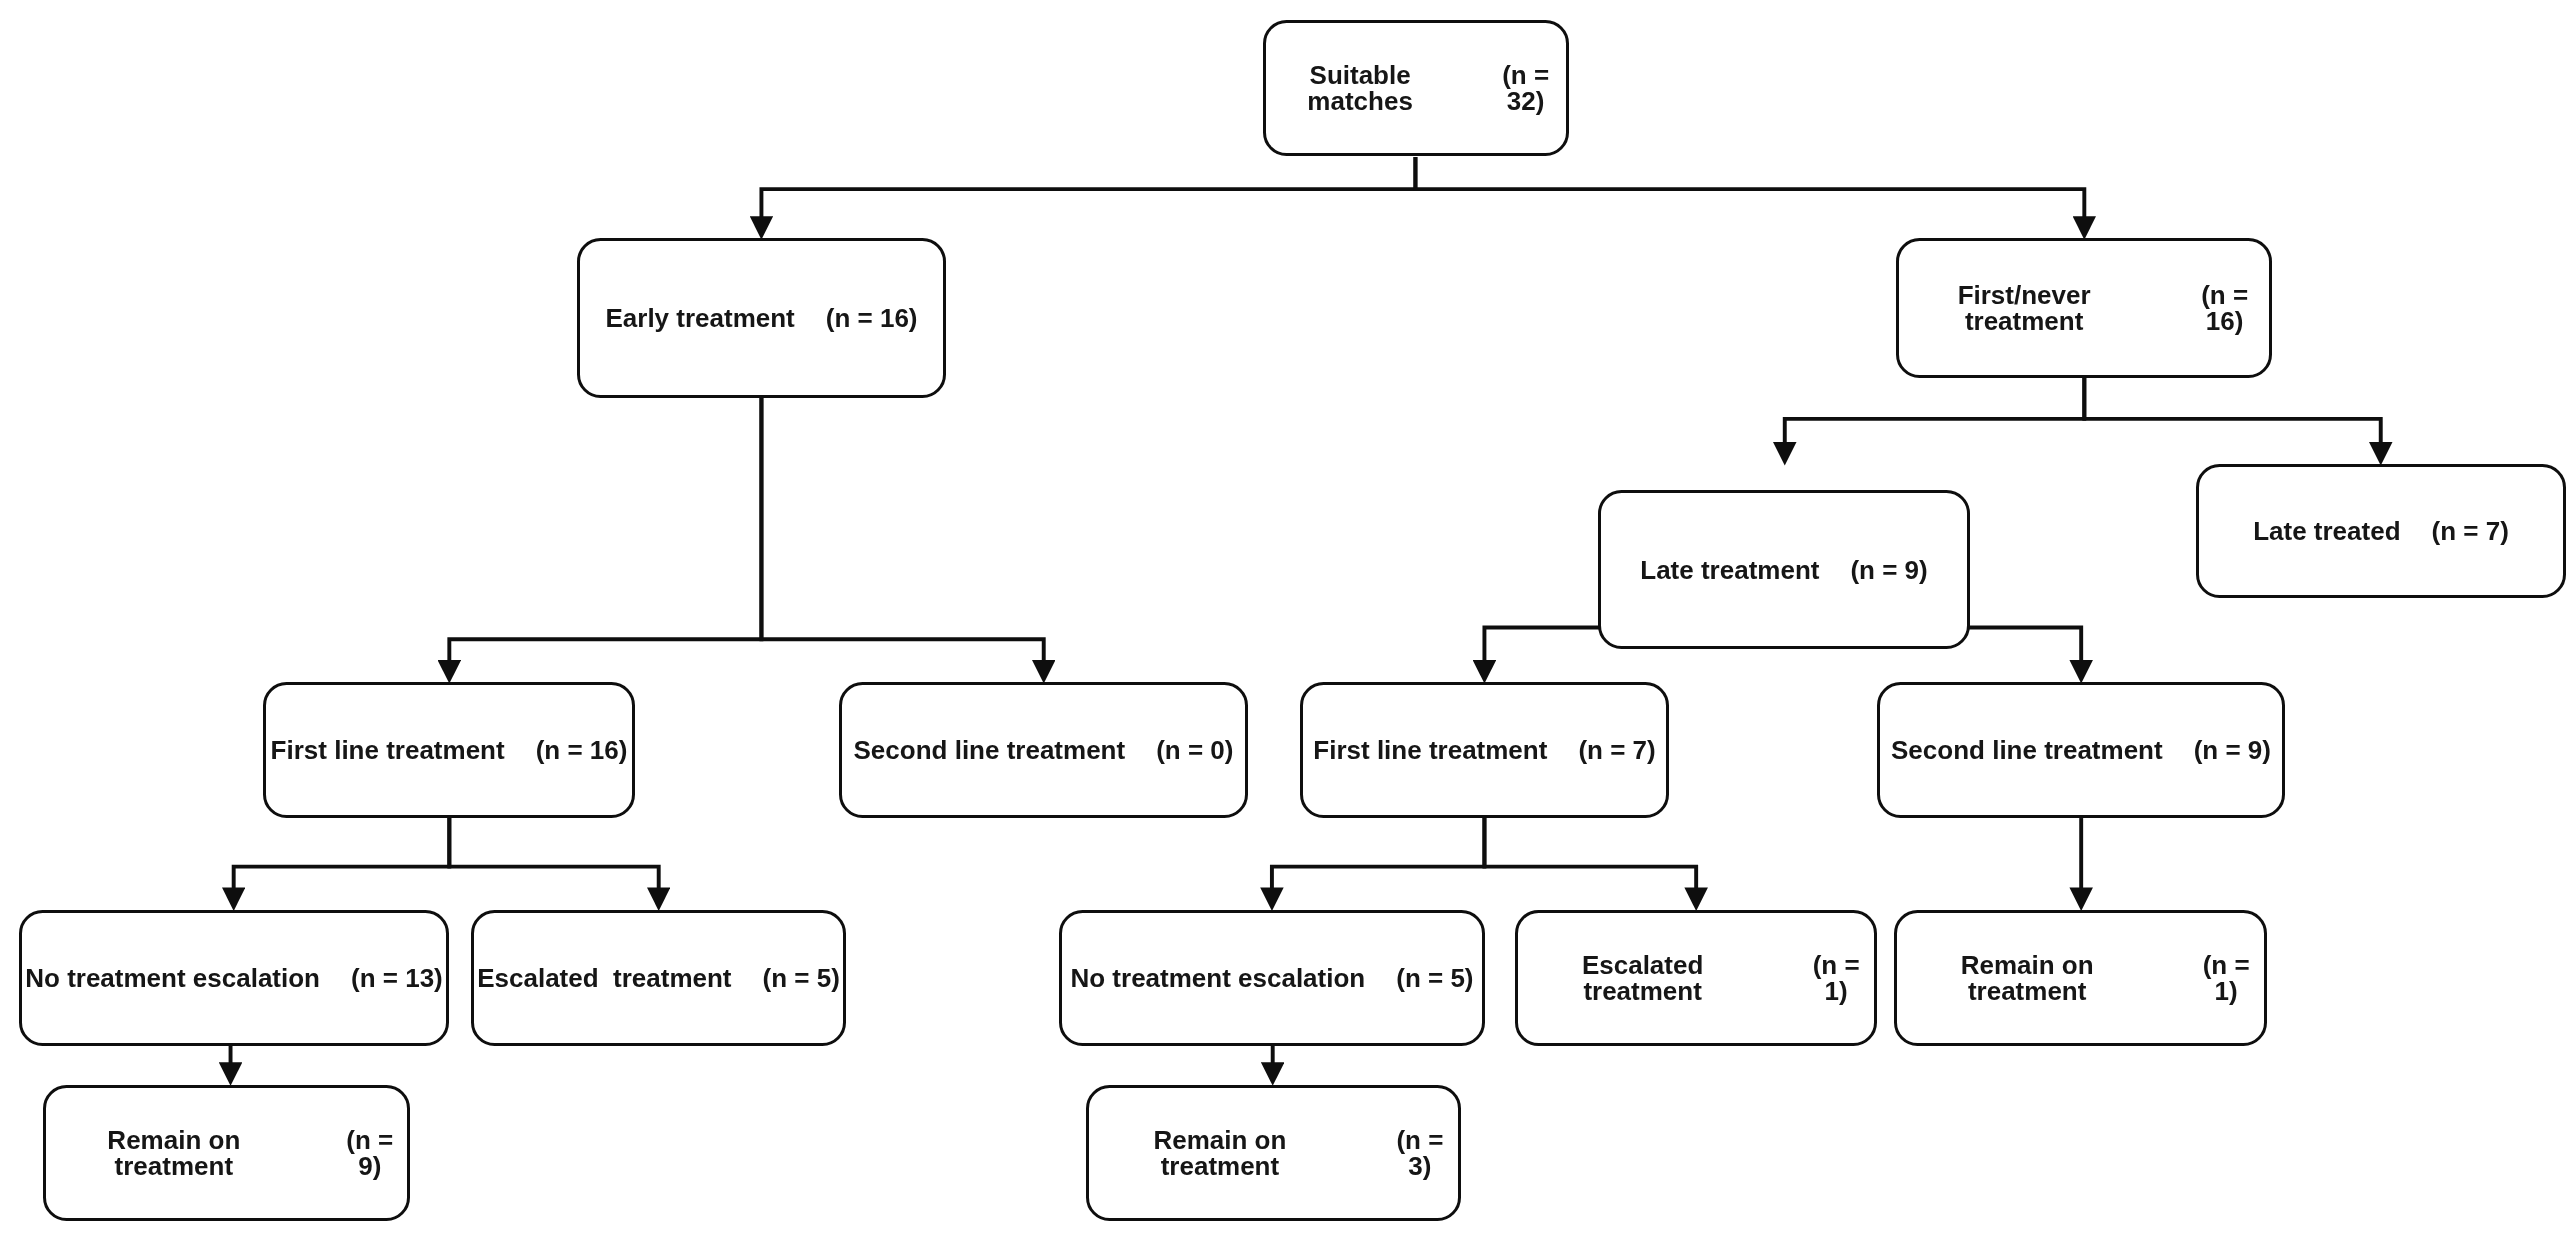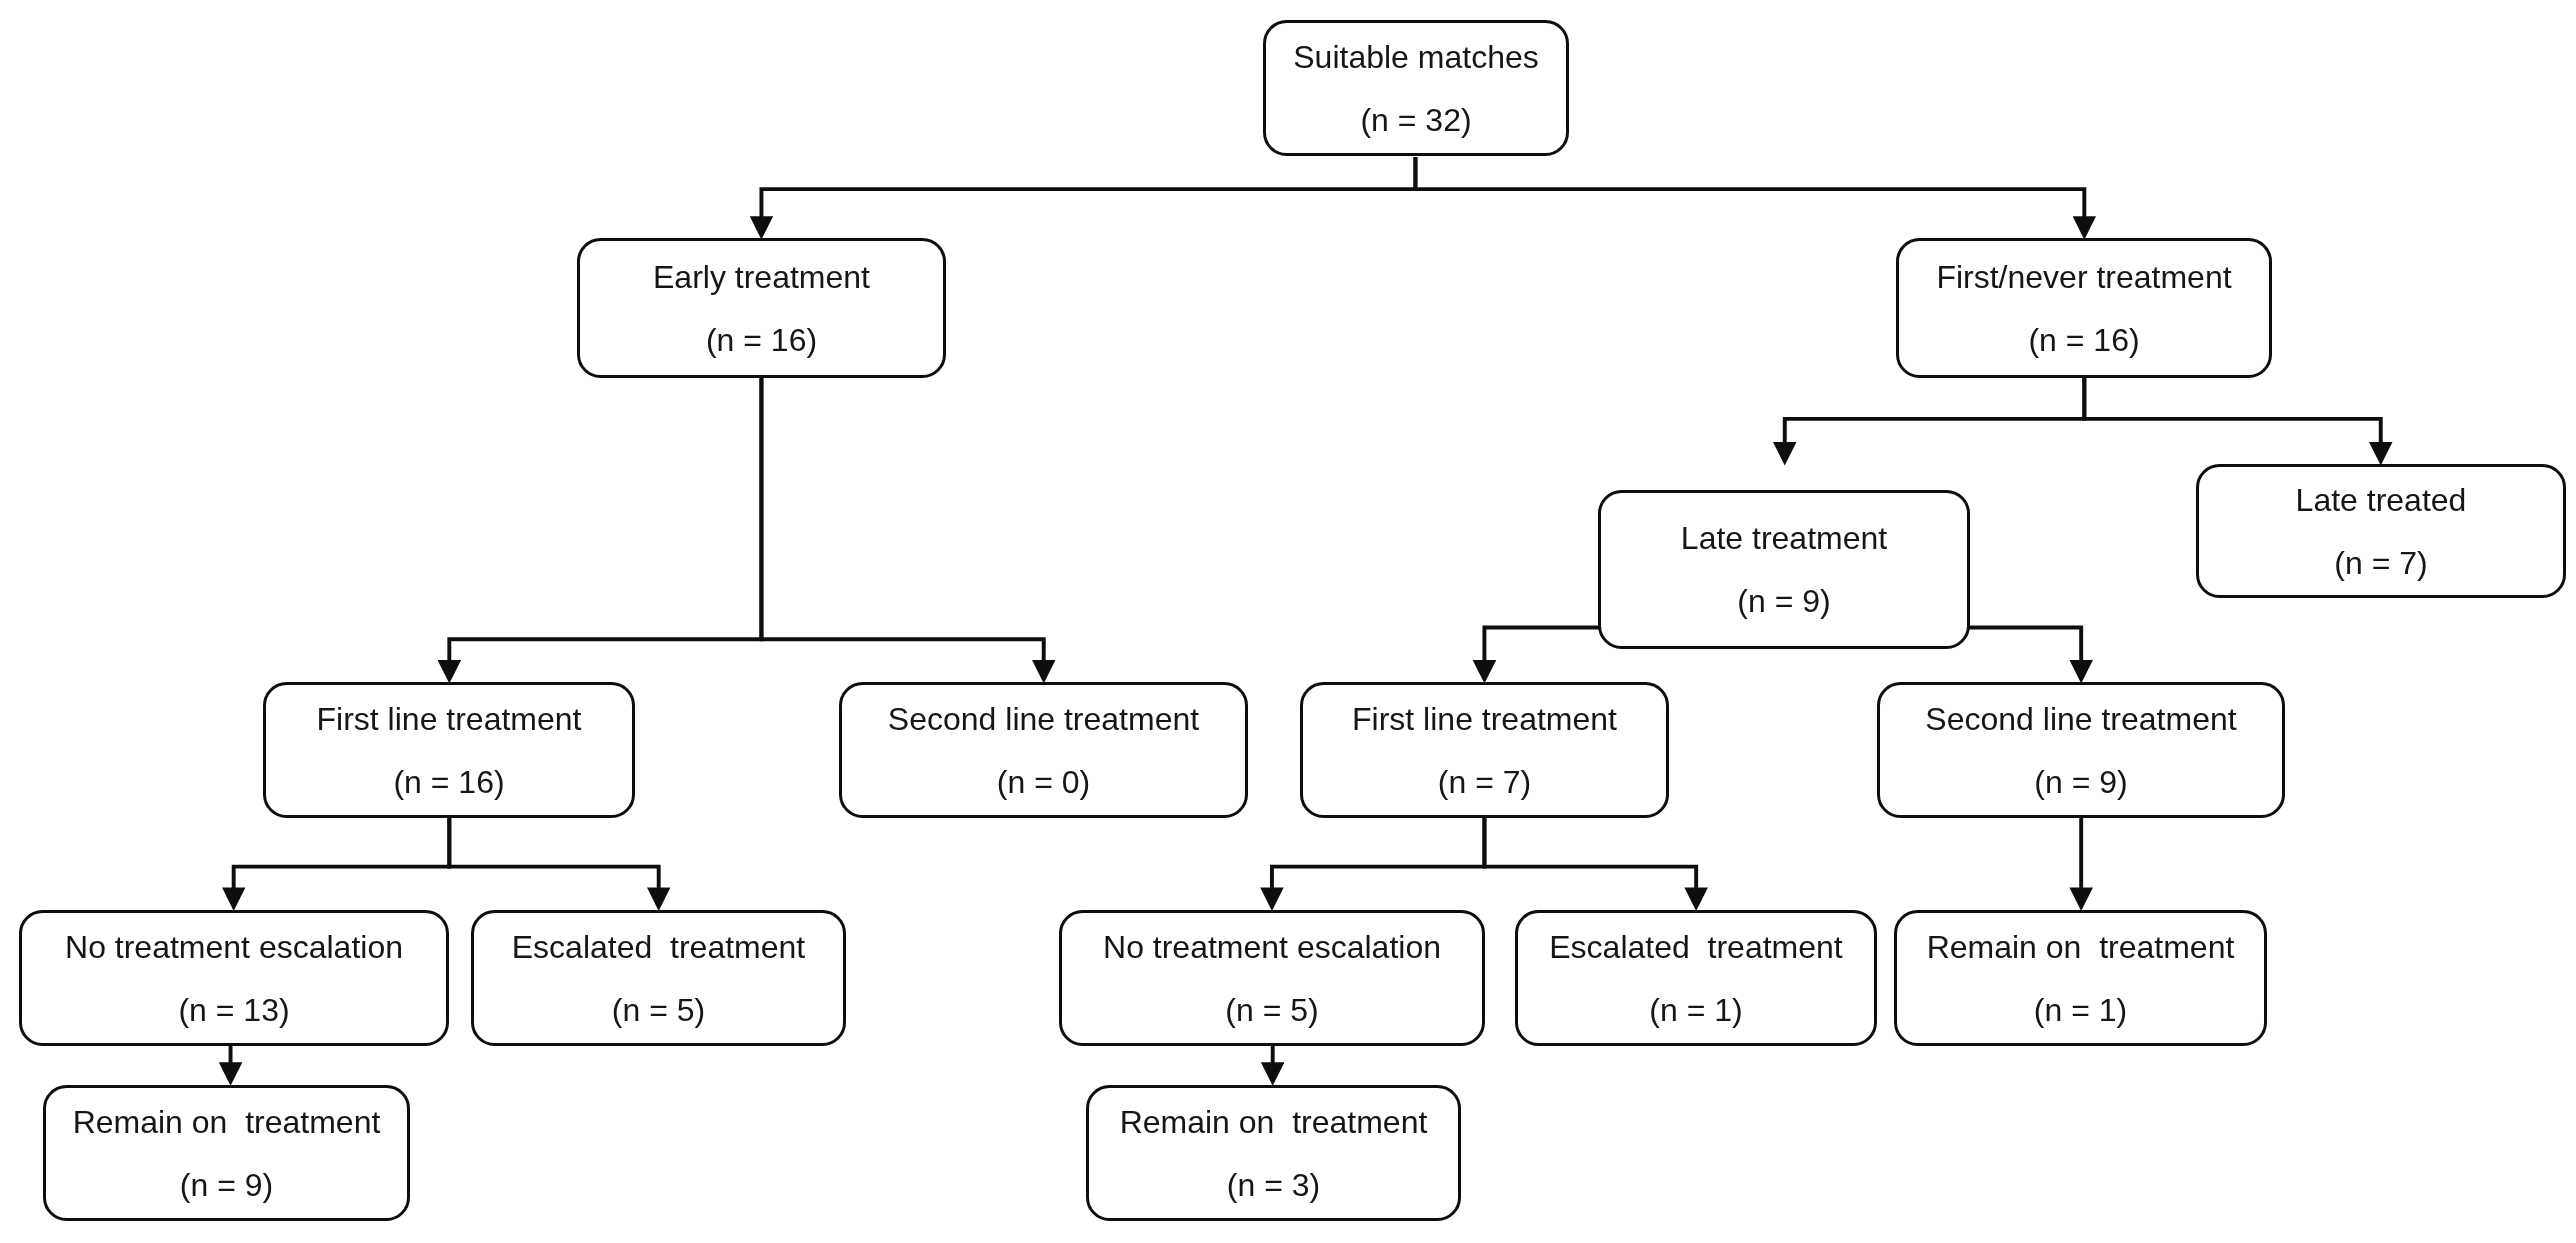--- a/index.html
+++ b/index.html
@@ -22,29 +22,30 @@
     width: 2576px;
     height: 1244px;
   }
   .node {
     position: absolute;
     box-sizing: border-box;
     background: #ffffff;
     border: 3.9px solid #0e0e0e;
     border-radius: 23.5px;
     display: flex;
-    flex-direction: column;
+    flex-direction: row;
     align-items: center;
     justify-content: center;
     gap: 31px;
     text-align: center;
     color: #161616;
-    font-size: 32px;
+    font-size: 26px;
     line-height: 1;
     white-space: pre-wrap;
+    font-weight: bold;
   }
   .node .lbl, .node .cnt {
     display: block;
   }
 </style>
 </head>
 <body>
 
 <div id="canvas">
 
@@ -71,21 +72,21 @@
       <path d="M 294 1333 L 294 1377" marker-end="url(#arrow)"></path>
       <path d="M 1623 1333 L 1623 1377" marker-end="url(#arrow)"></path>
     </g>
   </svg>
 
   <div class="node" style="left:1263px; top:20.4px; width:306px; height:136px;">
     <span class="lbl">Suitable matches</span>
     <span class="cnt">(n = 32)</span>
   </div>
 
-  <div class="node" style="left:577px; top:238px; width:369px; height:140px;">
+  <div class="node" style="left:577px; top:238px; width:369px; height:160px;">
     <span class="lbl">Early treatment</span>
     <span class="cnt">(n = 16)</span>
   </div>
   <div class="node" style="left:1896px; top:238px; width:376px; height:140px;">
     <span class="lbl">First/never treatment</span>
     <span class="cnt">(n = 16)</span>
   </div>
 
   <div class="node" style="left:1598px; top:490px; width:372px; height:159px;">
     <span class="lbl">Late treatment</span>

